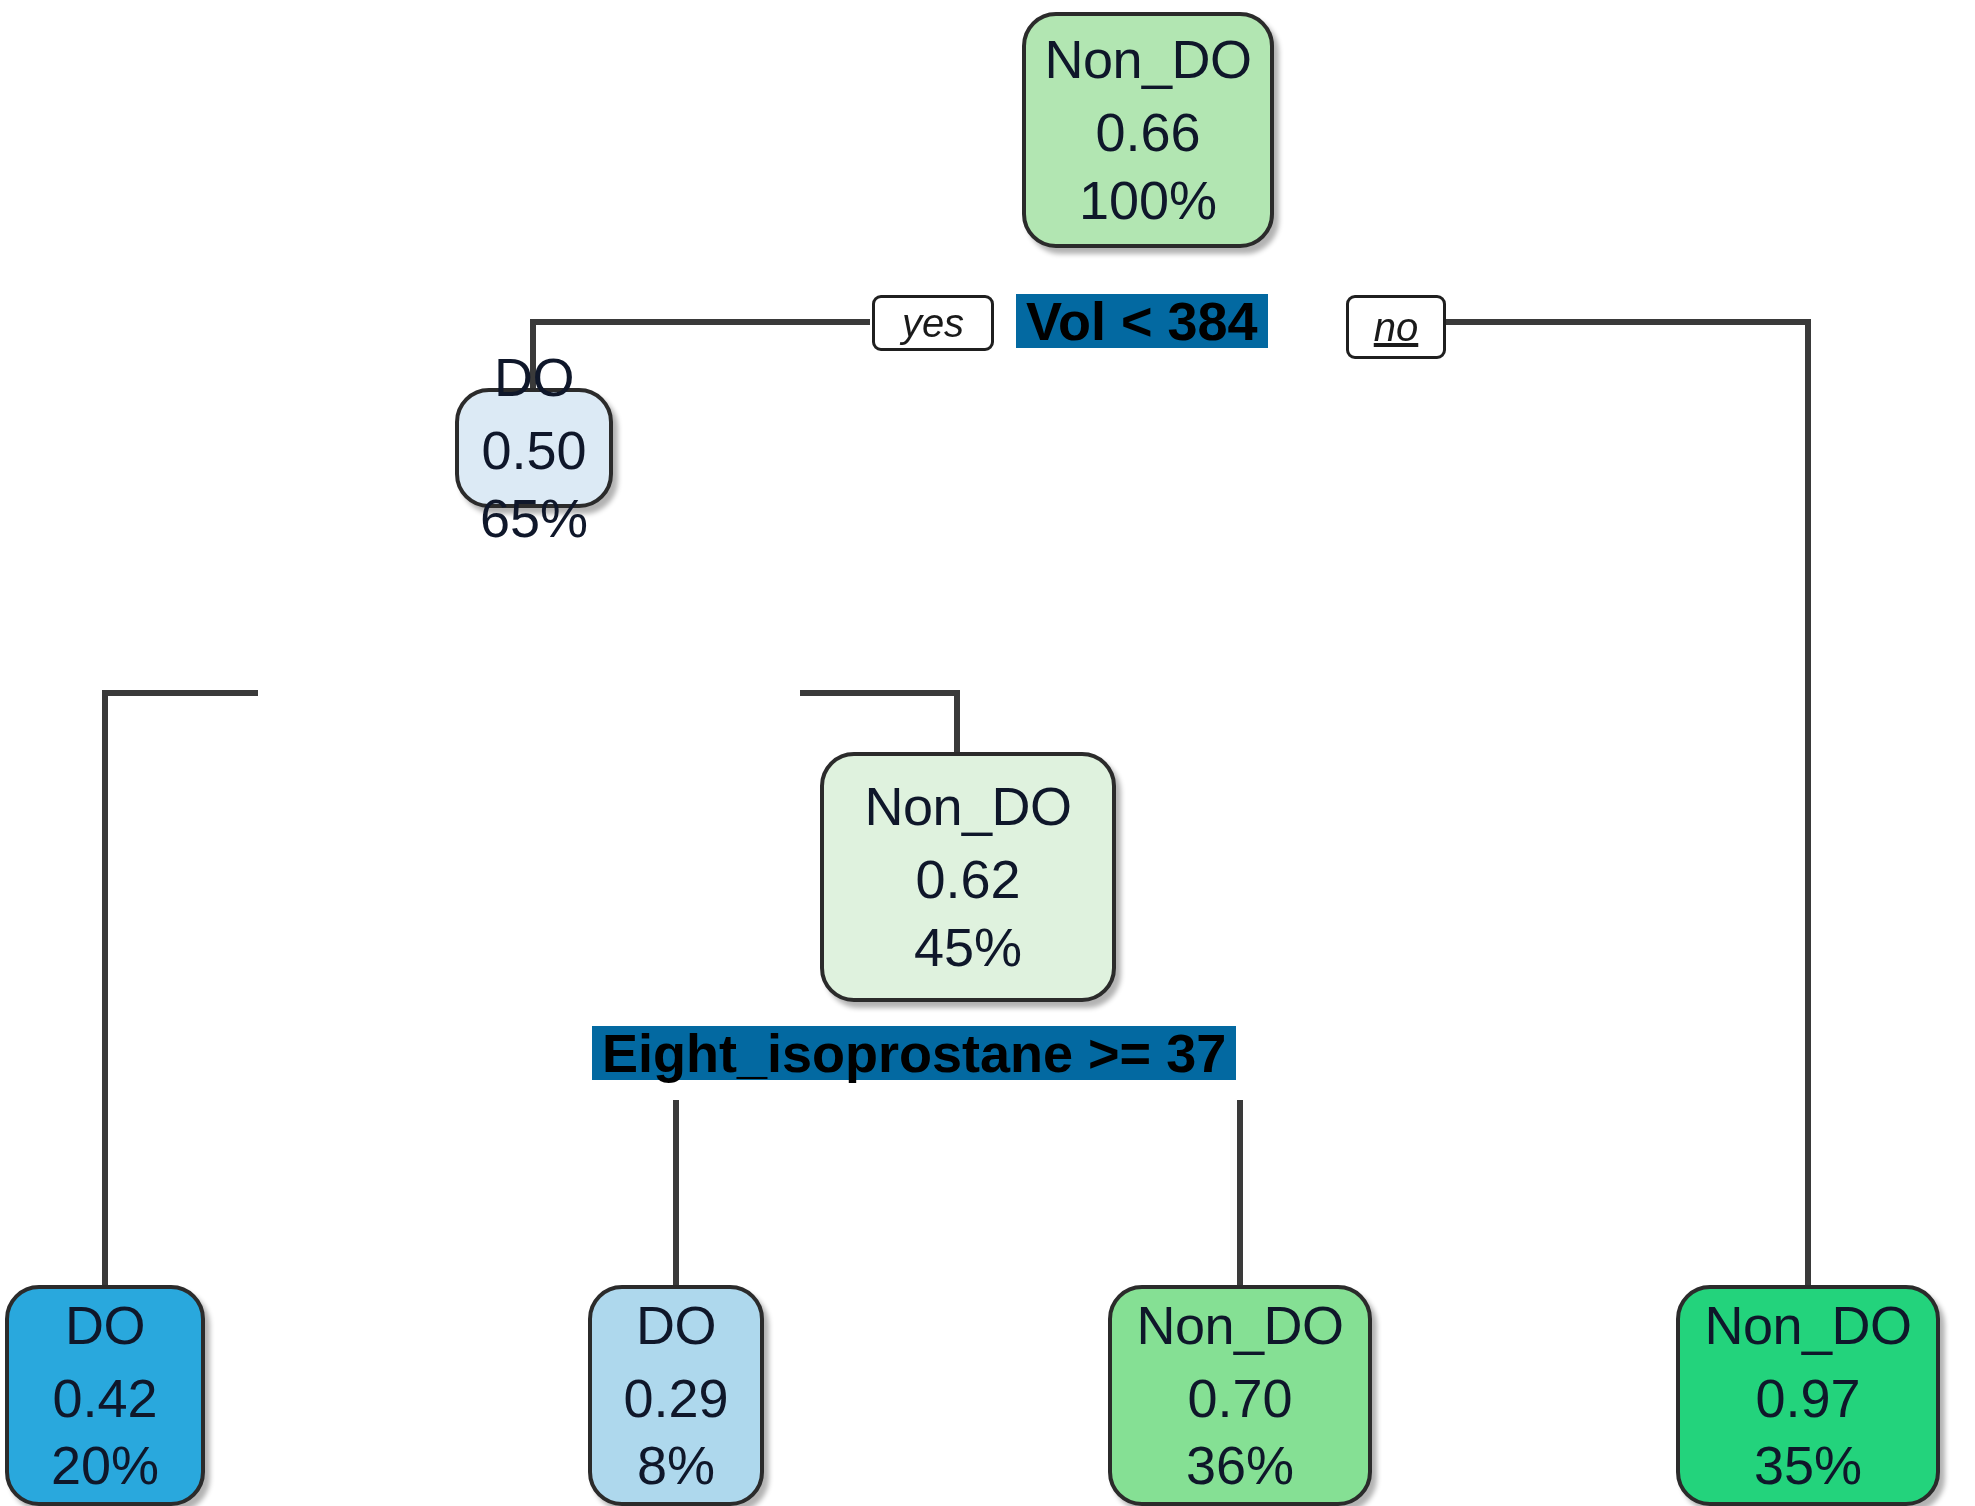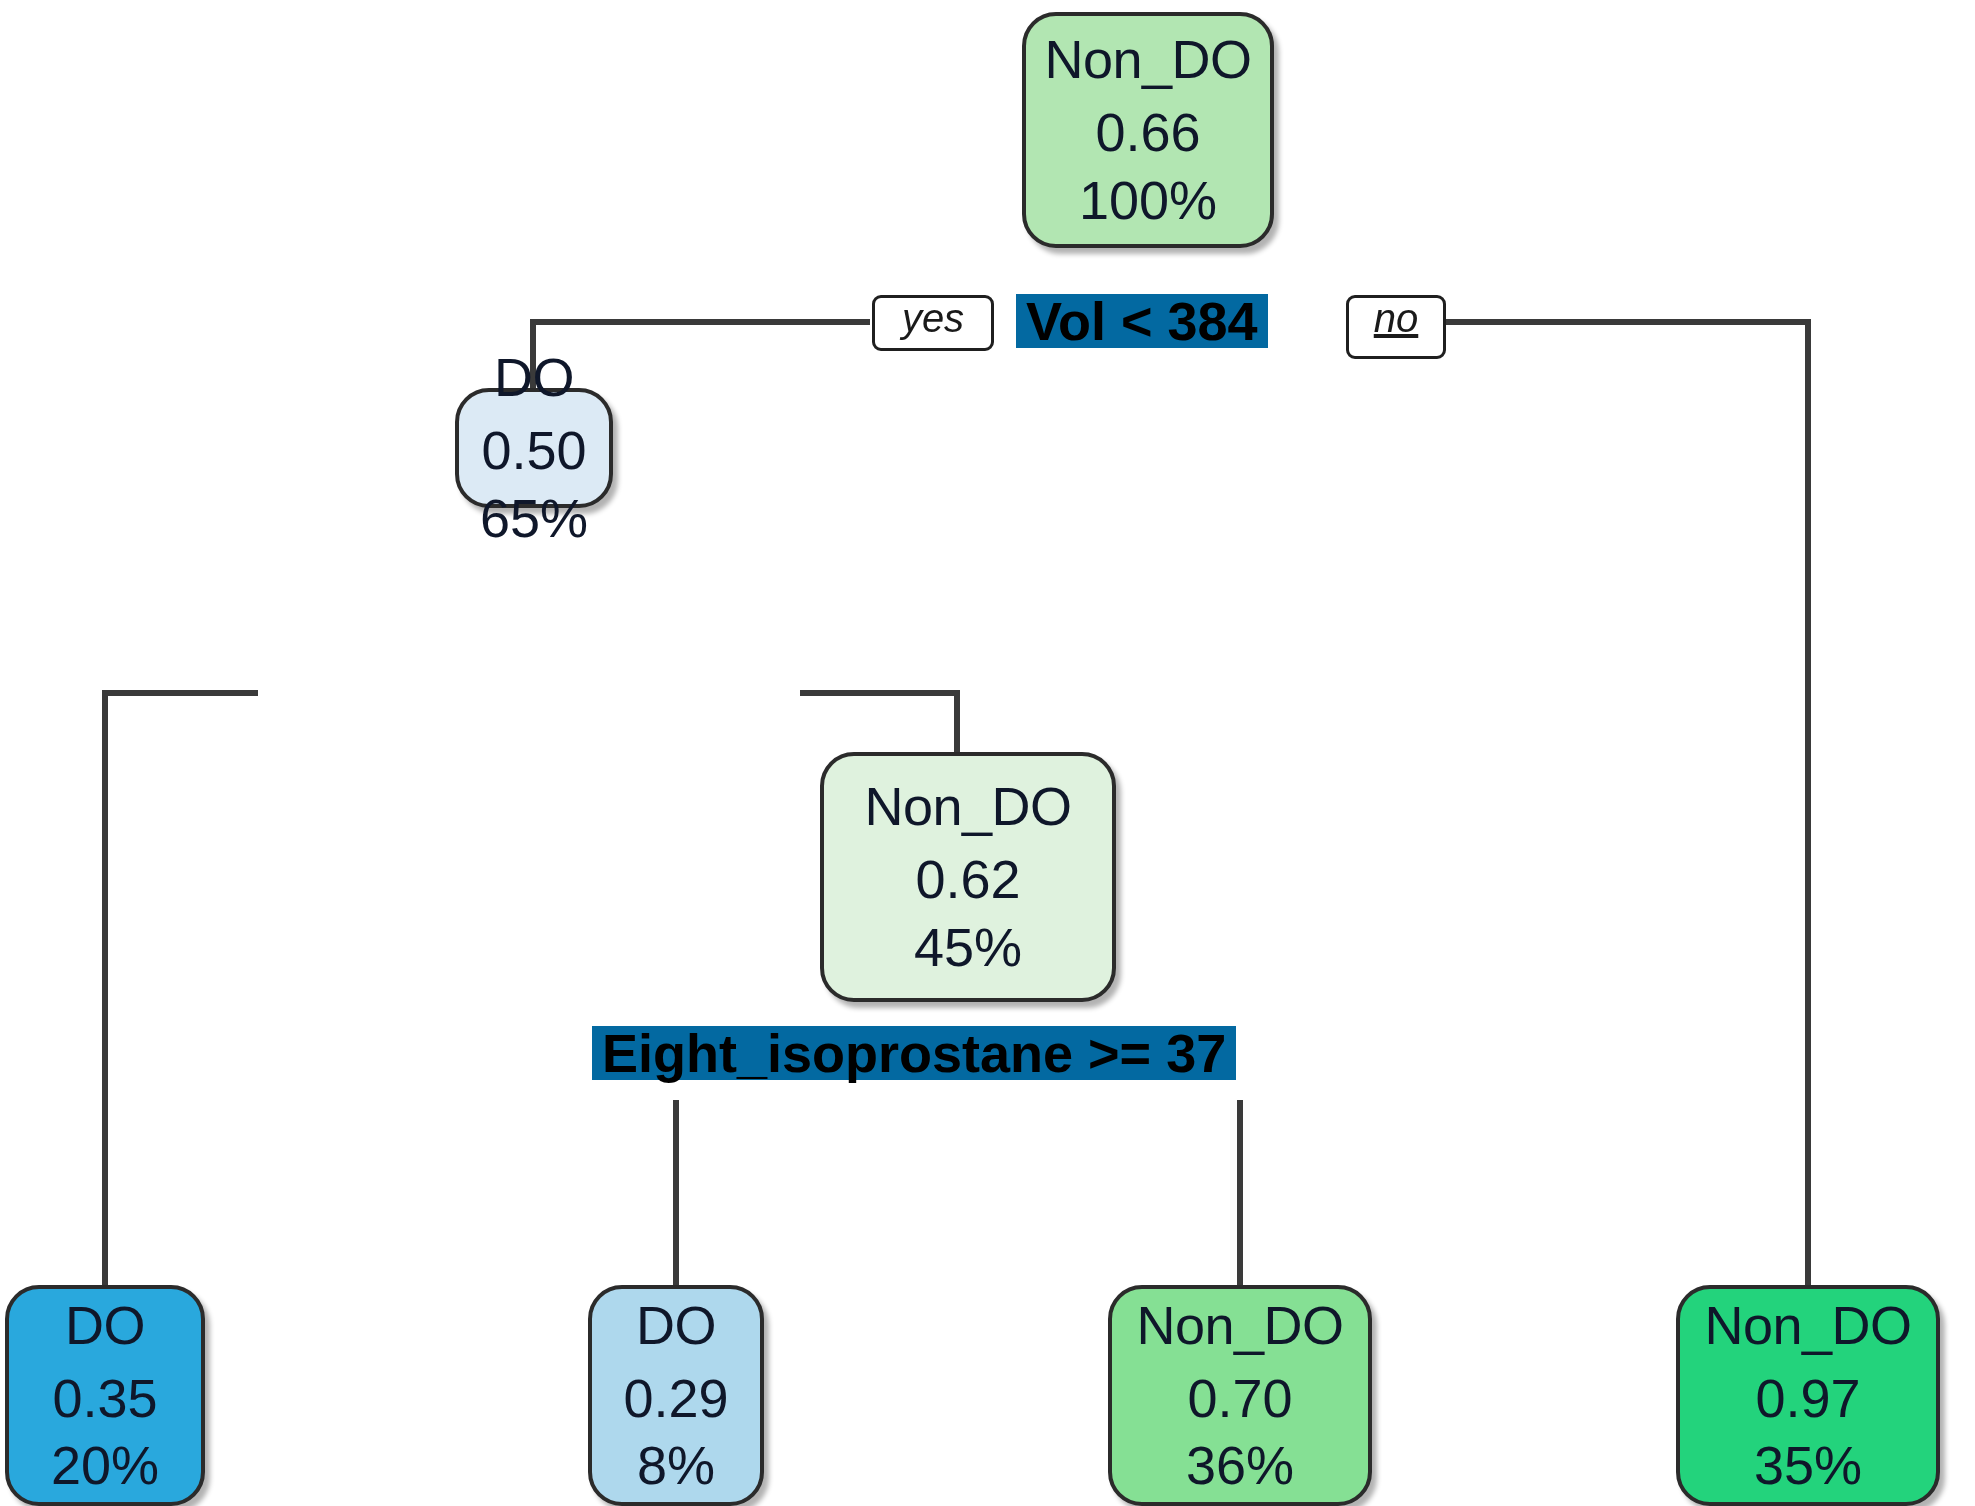--- a/index.html
+++ b/index.html
@@ -68,20 +68,21 @@
     position: absolute;
     box-sizing: border-box;
     border: 3px solid #1f1f1f;
     border-radius: 9px;
     background: #ffffff;
     color: #1a1a1a;
     font-style: italic;
     font-size: 40px;
     line-height: 1;
     display: flex;
+    align-items: center;
     justify-content: center;
     z-index: 7;
     font-family: "Liberation Sans", sans-serif;
   }
 </style>
 </head>
 <body>
 
 <div id="canvas">
 
@@ -136,21 +137,21 @@
     <span class="ln val">0.62</span>
     <span class="ln pct">45%</span>
   </div>
 
   <div class="split-label" id="split-isoprostane" style="left:592px; top:1026px;">
     <span>Eight_isoprostane &gt;= 37</span>
   </div>
 
   <div class="node" id="leaf-do-024" style="left: 5px; top: 1285px; width: 200px; height: 221px; background: rgb(41, 168, 221);">
     <span class="ln cls">DO</span>
-    <span class="ln val">0.35</span>
+    <span class="ln val">0.42</span>
     <span class="ln pct">20%</span>
   </div>
 
   <div class="node" id="leaf-do-029" style="left: 588px; top: 1285px; width: 176px; height: 221px; background: rgb(174, 216, 237);">
     <span class="ln cls">DO</span>
     <span class="ln val">0.29</span>
     <span class="ln pct">8%</span>
   </div>
 
   <div class="node" id="leaf-nondo-070" style="left: 1108px; top: 1285px; width: 264px; height: 221px; background: rgb(133, 224, 148);">

